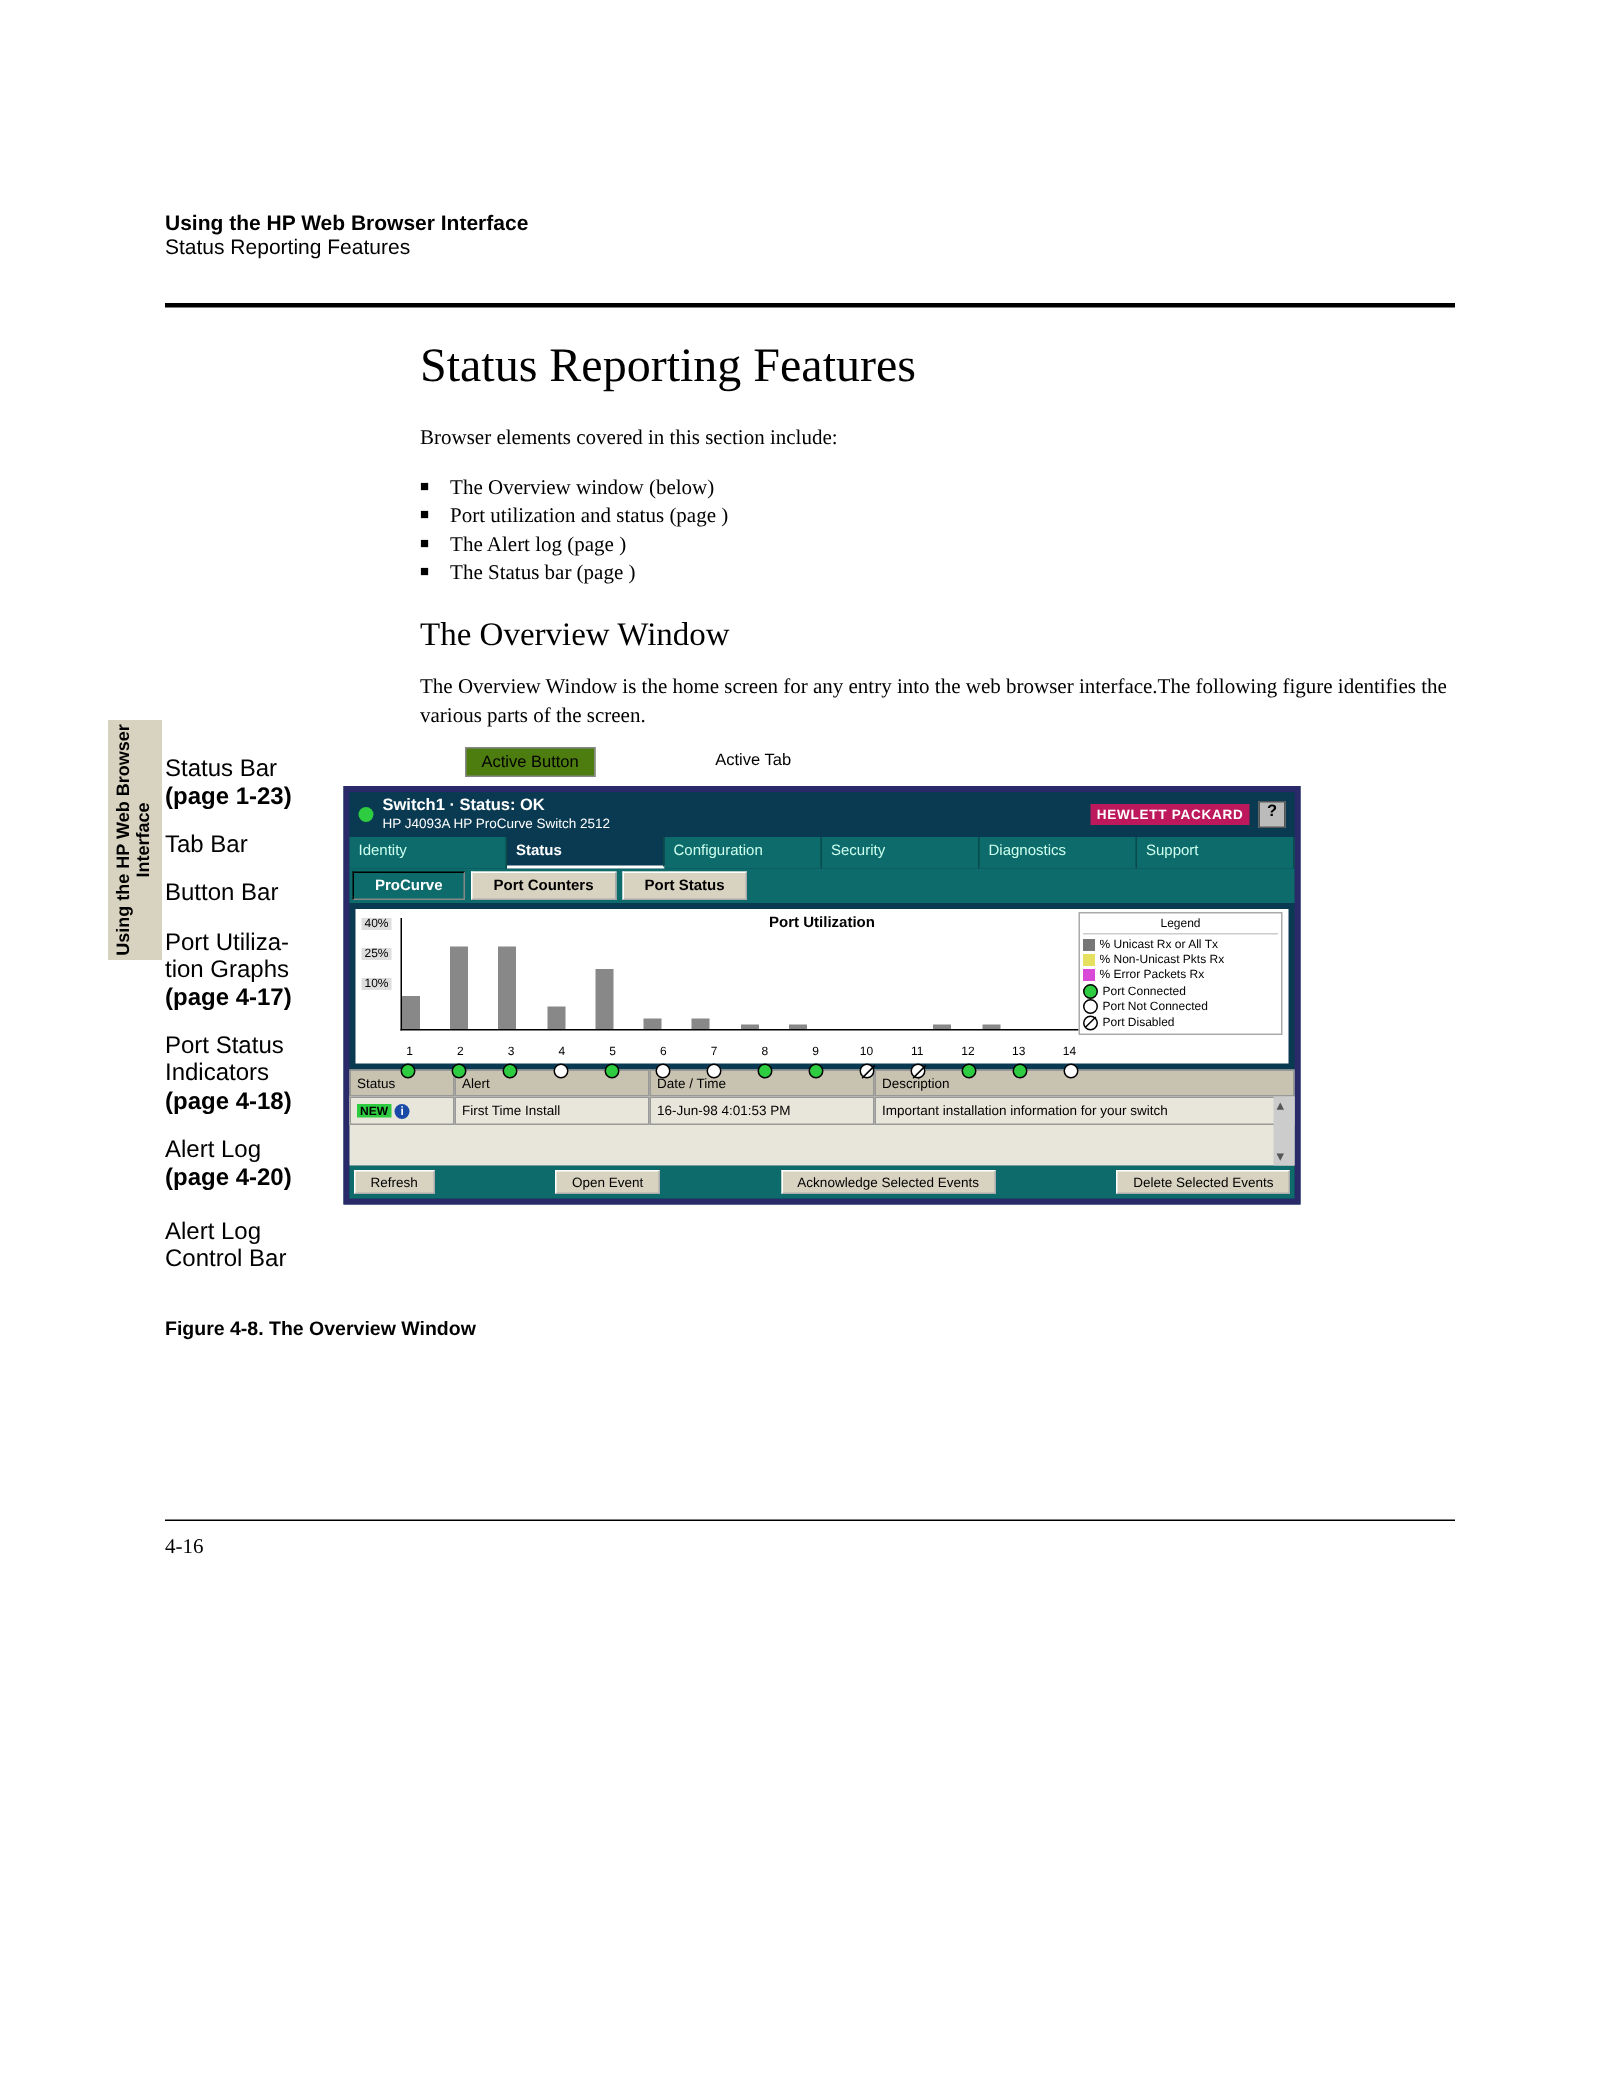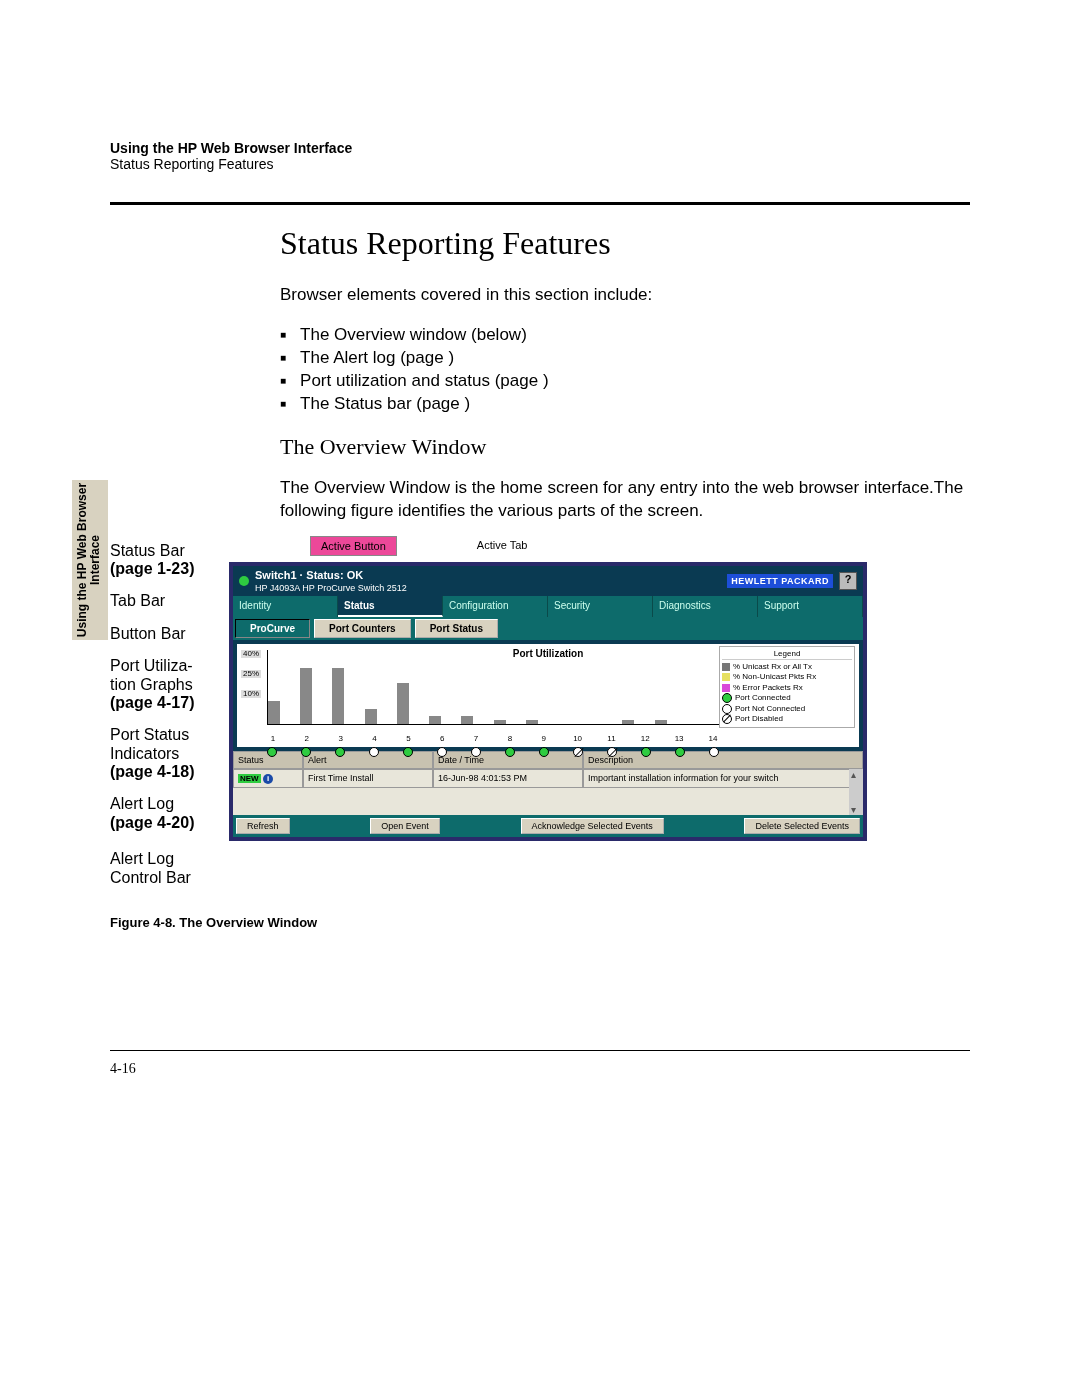--- a/index.html
+++ b/index.html
@@ -15,49 +15,49 @@
     box-sizing: border-box;
     height: 1397px;
   }
   .running-header { font-family: Arial, Helvetica, sans-serif; font-size: 14px; margin-bottom: 30px; }
   .running-header .line1 { font-weight: bold; }
   .rule-thick { border-top: 3px solid #000; margin: 10px 0 20px 0; }
   .rule-thin  { border-top: 1px solid #000; margin-top: 120px; }
   .content-col { margin-left: 170px; }
   h1 { font-family: 'Century Schoolbook', Georgia, serif; font-weight: normal; font-size: 32px; margin: 0 0 22px 0; }
   h2 { font-family: 'Century Schoolbook', Georgia, serif; font-weight: normal; font-size: 22px; margin: 18px 0 6px 0; }
-  p.body, li.body { font-family: Liberation Sans, sans-serif; font-size: 17px; line-height: 1.35; }
+  p.body, li.body { font-family: Liberation Serif, serif; font-size: 14px; line-height: 1.35; }
   ul.squares { list-style: none; padding-left: 0; margin: 8px 0 18px 0; }
   ul.squares li::before { content: "■"; font-size: 10px; padding-right: 14px; position: relative; top:-2px;}
   .figure-area { position: relative; margin-left: 0; margin-top: 10px; }
   .side-tab {
     position: absolute; left: 72px; top: 640px;
     width: 160px; height: 32px;
     transform: rotate(-90deg); transform-origin: left top;
     background: #d8d2c0; text-align: center;
     font-family: Arial, Helvetica, sans-serif; font-weight: bold; font-size: 12px;
     padding-top: 4px; line-height: 1.1;
   }
   
   .figwrap { position: relative; }
   .callouts { width: 115px; display: inline-block; vertical-align: top; }
   .callout { font-family: Arial, Helvetica, sans-serif; font-size: 16px; margin-bottom: 14px; line-height: 1.15; }
   .callout .ref { font-weight: bold; }
   .topcallouts { position:absolute; left:140px; top:-4px; display:flex; gap:60px; }
-  .toplabel { background:#ec4899; font-family: Arial, Helvetica, sans-serif; font-size:11px; padding:3px 10px; border:1px solid #888; }
+  .toplabel { background:#4d7c0f; font-family: Arial, Helvetica, sans-serif; font-size:11px; padding:3px 10px; border:1px solid #888; }
   .screenshot {
     display:inline-block; vertical-align: top;
     width: 630px; border:4px solid #2a2a6a; background:#0a3a52;
     font-family: Arial, Helvetica, sans-serif; font-size:11px; color:#fff;
     position:relative; margin-top:22px;
   }
   .titlebar { background:#0a3a52; padding:3px 6px; display:flex; align-items:center; justify-content:space-between; }
   .titlebar .left { display:flex; align-items:center; gap:6px;}
   .status-dot { width:10px; height:10px; border-radius:50%; background:#2ecc40; display:inline-block;}
-  .hp-logo { background:#1d4ed8; color:#fff; font-size:9px; padding:2px 4px; font-weight:bold; letter-spacing:0.5px;}
+  .hp-logo { background:#be185d; color:#fff; font-size:9px; padding:2px 4px; font-weight:bold; letter-spacing:0.5px;}
   .help-btn { background:#bbb; color:#000; width:16px; height:16px; text-align:center; font-weight:bold; border:1px solid #555;}
   .tabbar { display:flex; background:#0d6b6b; }
   .tab { flex:1; padding:4px 6px; border-right:1px solid #0a4a4a; font-size:10px; color:#cfe; cursor:default;}
   .tab.active { background:#0a3a52; color:#fff; font-weight:bold; border-bottom:2px solid #fff;}
   .buttonbar { display:flex; background:#0d6b6b; padding:2px; gap:4px;}
   .bbtn { background:#d8d2c0; color:#000; padding:3px 14px; font-size:10px; font-weight:bold; border:1px outset #fff;}
   .bbtn.active { background:#0d6b6b; color:#fff; border:1px inset #333;}
   .chartbox { background:#fff; color:#000; margin:4px; padding:4px; position:relative; height:95px;}
   .charttitle { text-align:center; font-weight:bold; font-size:10px;}
   .ylabels { position:absolute; left:4px; top:6px; font-size:8px; line-height:1;}
@@ -99,22 +99,22 @@
   </div>
   <div class="rule-thick"></div>
 
   <div class="side-tab">Using the HP Web Browser Interface</div>
 
   <div class="content-col">
     <h1>Status Reporting Features</h1>
     <p class="body">Browser elements covered in this section include:</p>
     <ul class="squares">
       <li class="body">The Overview window (below)</li>
+      <li class="body">Port utilization and status (page   )</li>
       <li class="body">The Alert log (page   )</li>
-      <li class="body">Port utilization and status (page   )</li>
       <li class="body">The Status bar (page   )</li>
     </ul>
     <h2>The Overview Window</h2>
     <p class="body">The Overview Window is the home screen for any entry into the web browser interface.The following figure identifies the various parts of the screen.</p>
   </div>
 
   <div class="figure-area">
     <div class="figwrap">
       <div class="topcallouts">
         <div style="margin-left:60px;" class="toplabel">Active Button</div>

